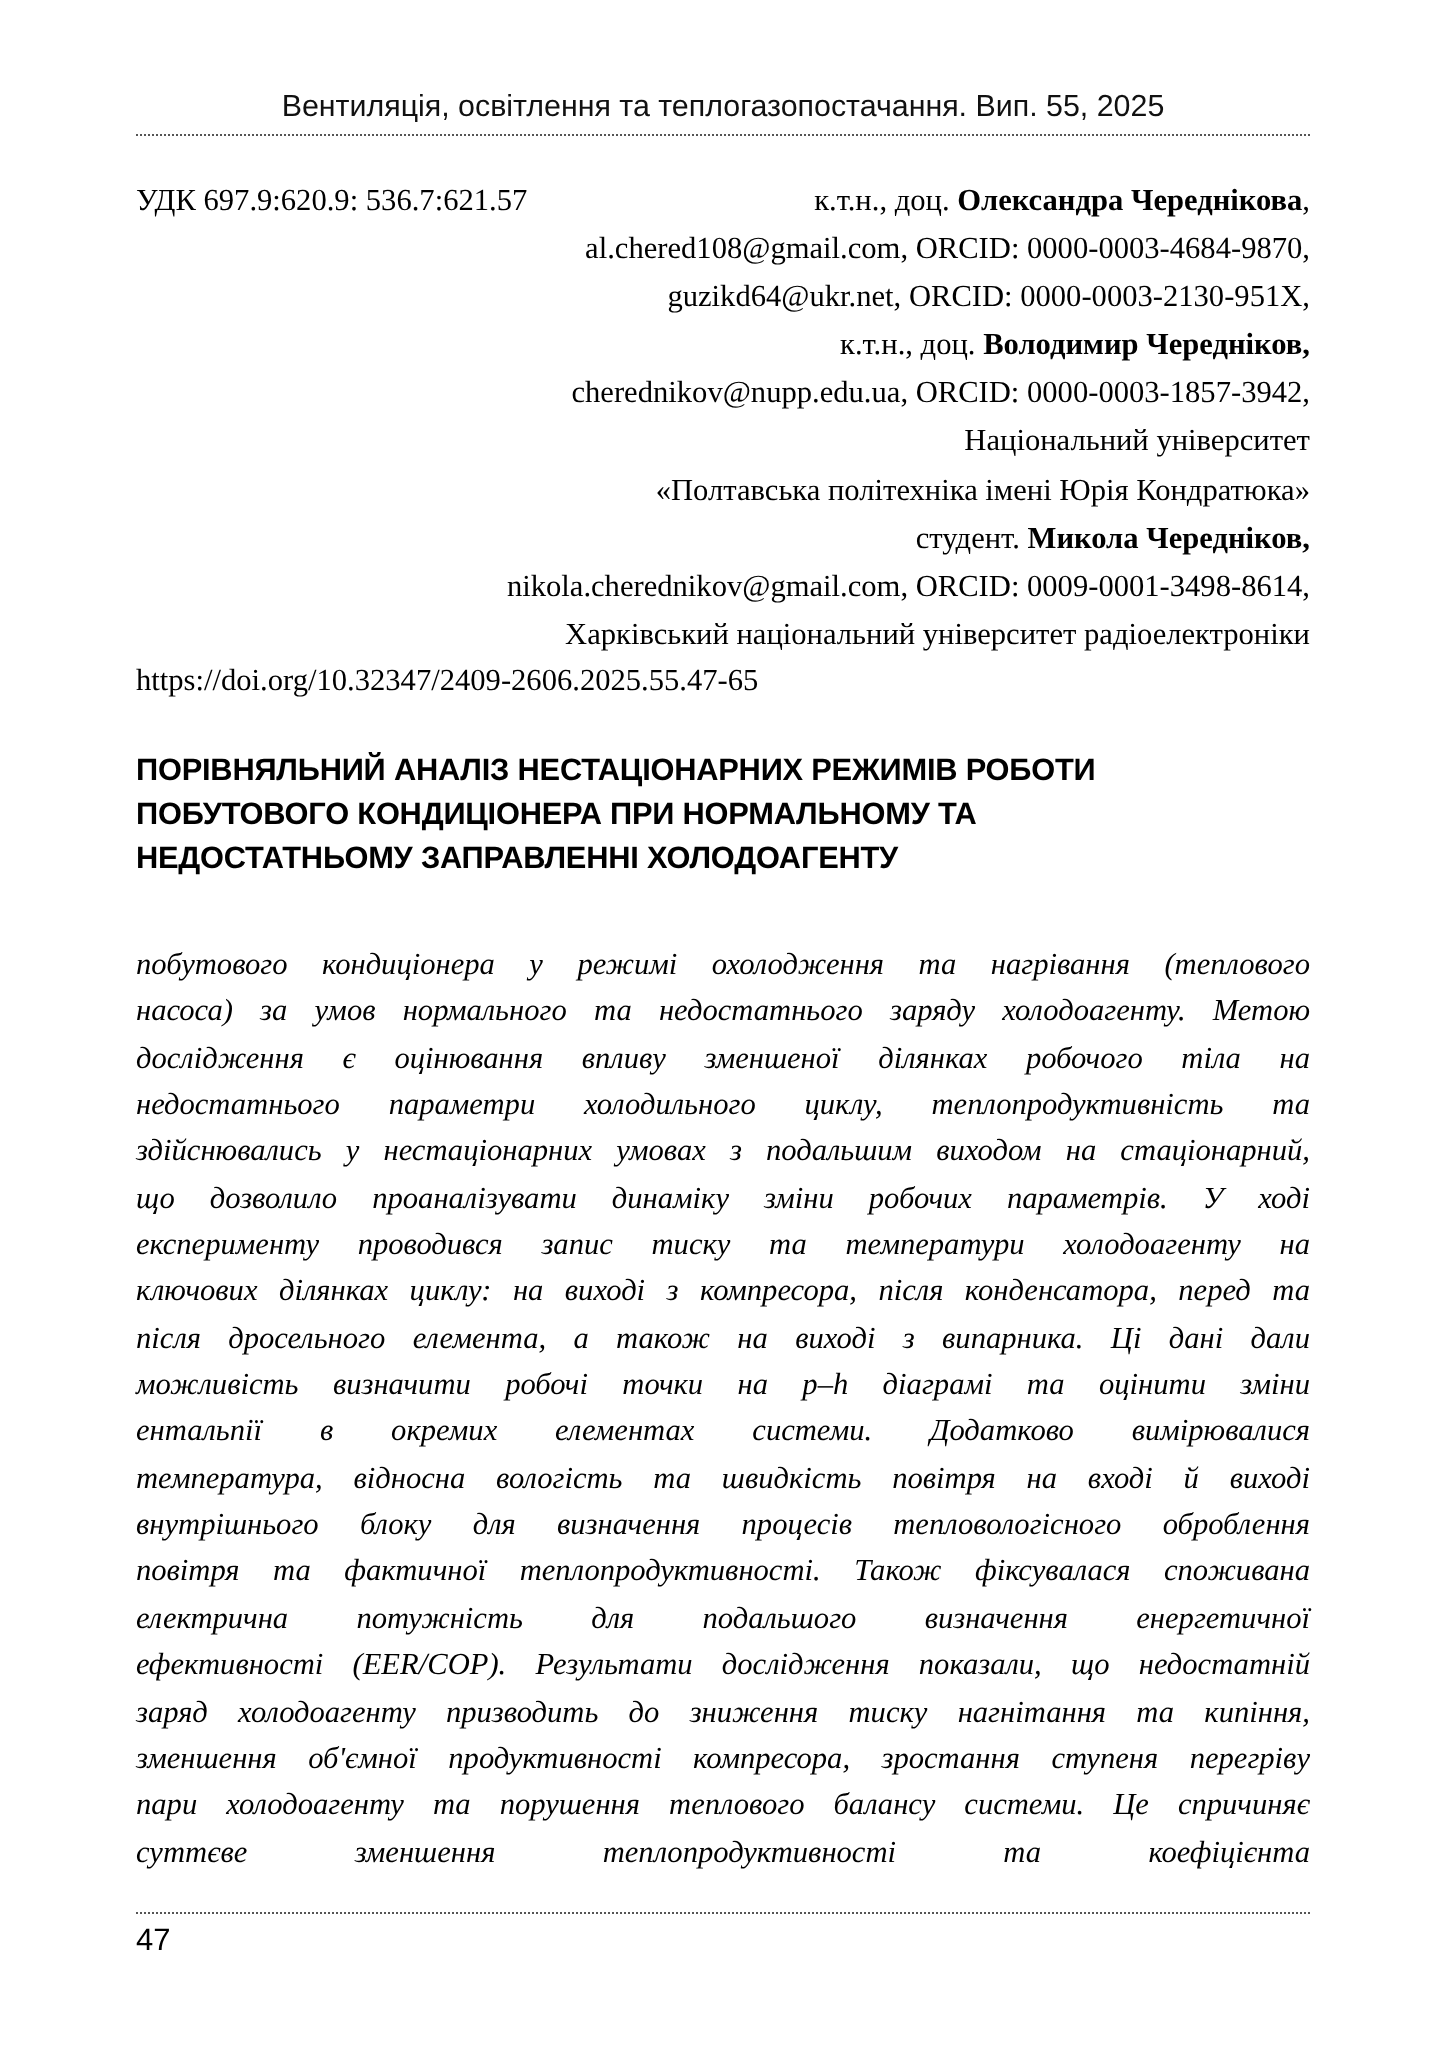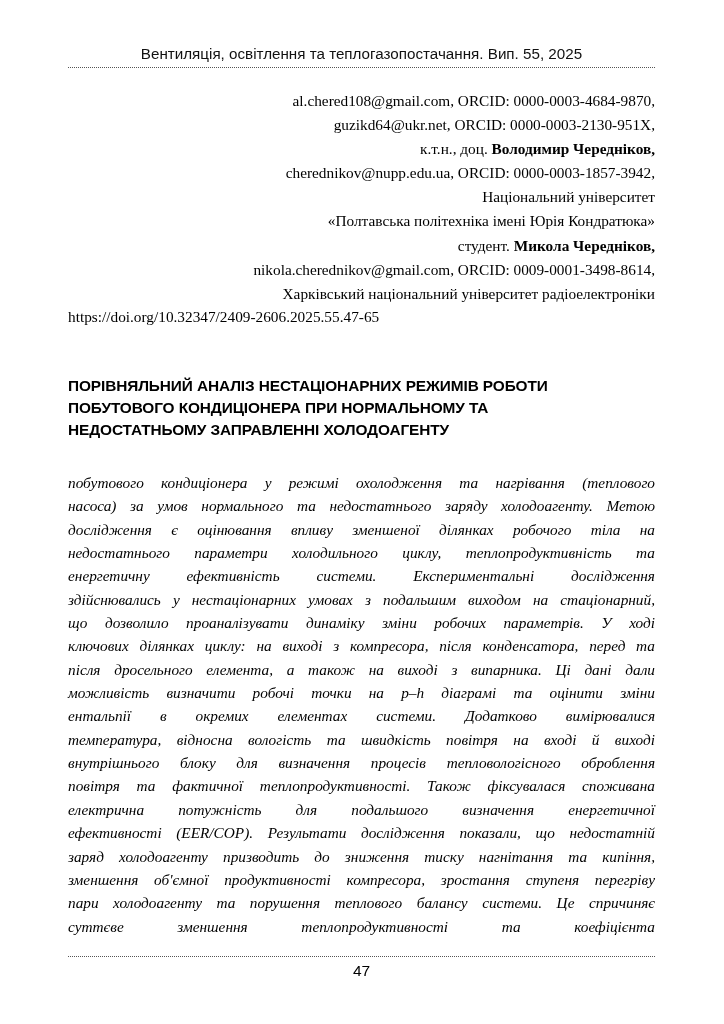--- a/index.html
+++ b/index.html
@@ -91,33 +91,40 @@
     }
     .abstract .ab-line.first { padding-left: 37px; }
     .abstract .label {
       font-weight: bold;
     }
     .page-number {
       position: absolute;
       left: 68px;
       width: 587px;
       top: 961px;
-      text-align: center;
+      text-align: left;
       font-family: "Liberation Sans", sans-serif;
       font-size: 15.5px;
       line-height: 20px;
     }
   </style>
 </head>
 <body>
 
 <div class="running-header">Вентиляція, освітлення та теплогазопостачання. Вип. 55, 2025</div>
 <div class="rule top"></div>
 
 <div class="meta">
+  <div class="udk-row">
+    <span>УДК 697.9:620.9: 536.7:621.57</span>
+    <span>
+      <span>к.т.н., доц.</span>
+      <b>Олександра Череднікова</b><span>,</span>
+    </span>
+  </div>
   <div class="line">al.chered108@gmail.com, ORCID: 0000-0003-4684-9870,</div>
 
   <div class="line">guzikd64@ukr.net, ORCID: 0000-0003-2130-951X,</div>
 
   <div class="line">
     <span>к.т.н., доц.</span>
     <b>Володимир Череднiков,</b>
   </div>
   <div class="line">chеrеdnikov@nupp.edu.ua, ORCID: 0000-0003-1857-3942,</div>
 
@@ -138,23 +145,23 @@
   <div>ПОРІВНЯЛЬНИЙ АНАЛІЗ НЕСТАЦІОНАРНИХ РЕЖИМІВ РОБОТИ</div>
   <div>ПОБУТОВОГО КОНДИЦІОНЕРА ПРИ НОРМАЛЬНОМУ ТА</div>
   <div>НЕДОСТАТНЬОМУ ЗАПРАВЛЕННІ ХОЛОДОАГЕНТУ</div>
 </div>
 
 <div class="abstract">
   <span class="ab-line">побутового кондиціонера у режимі охолодження та нагрівання (теплового</span>
   <span class="ab-line">насоса) за умов нормального та недостатнього заряду холодоагенту. Метою</span>
   <span class="ab-line">дослідження є оцінювання впливу зменшеної ділянках робочого тіла на</span>
   <span class="ab-line">недостатнього параметри холодильного циклу, теплопродуктивність та</span>
-  <span class="ab-line">енергетичну ефективність системи. Експериментальні дослідження</span>
   <span class="ab-line">здійснювались у нестаціонарних умовах з подальшим виходом на стаціонарний,</span>
   <span class="ab-line">що дозволило проаналізувати динаміку зміни робочих параметрів. У ході</span>
+  <span class="ab-line">експерименту проводився запис тиску та температури холодоагенту на</span>
   <span class="ab-line">ключових ділянках циклу: на виході з компресора, після конденсатора, перед та</span>
   <span class="ab-line">після дросельного елемента, а також на виході з випарника. Ці дані дали</span>
   <span class="ab-line">можливість визначити робочі точки на p–h діаграмі та оцінити зміни</span>
   <span class="ab-line">ентальпії в окремих елементах системи. Додатково вимірювалися</span>
   <span class="ab-line">температура, відносна вологість та швидкість повітря на вході й виході</span>
   <span class="ab-line">внутрішнього блоку для визначення процесів тепловологісного оброблення</span>
   <span class="ab-line">повітря та фактичної теплопродуктивності. Також фіксувалася споживана</span>
   <span class="ab-line">електрична потужність для подальшого визначення енергетичної</span>
   <span class="ab-line">ефективності (EER/COP). Результати дослідження показали, що недостатній</span>
   <span class="ab-line">заряд холодоагенту призводить до зниження тиску нагнітання та кипіння,</span>

